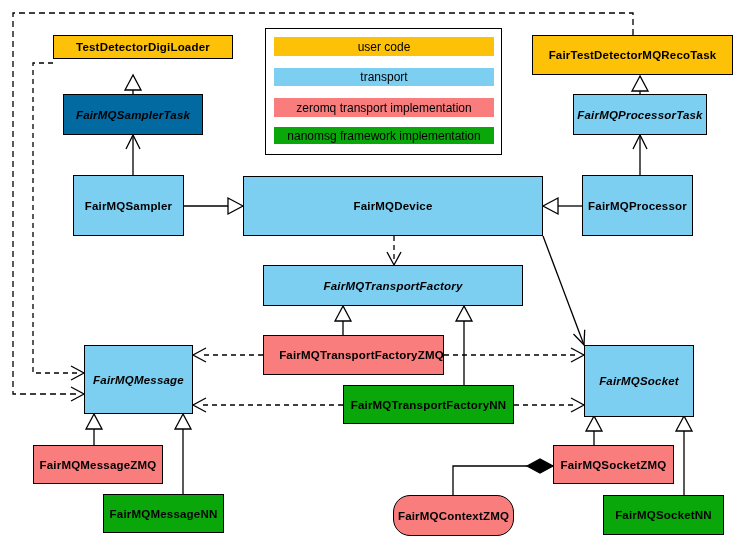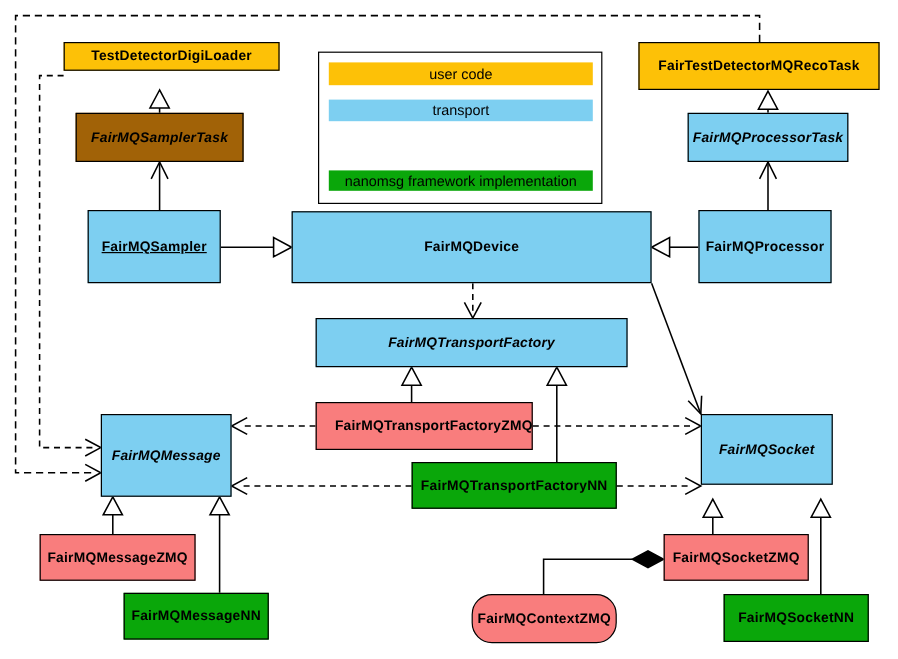--- a/index.html
+++ b/index.html
@@ -11,21 +11,21 @@
   .node{
     position:absolute;box-sizing:border-box;z-index:2;
     border:1.5px solid #000;
     display:flex;align-items:center;justify-content:center;
     font-weight:bold;font-size:11.5px;letter-spacing:.2px;
     text-align:center;white-space:nowrap;
   }
   .node.abstract{font-style:italic;}
   .legend-frame{
     position:absolute;box-sizing:border-box;z-index:2;
-    border:1px solid #000;background:#fff;margin-top:15px;
+    border:1px solid #000;background:#fff;
   }
   .legend-bar{
     position:absolute;box-sizing:border-box;
     display:flex;align-items:center;justify-content:center;
     font-size:12px;font-weight:normal;white-space:nowrap;
   }
 </style>
 </head>
 <body>
 
@@ -135,46 +135,47 @@
 
     <g>
       <polyline points="453,495 453,466 527,466"></polyline>
       <polygon points="527,466 540,459 553,466 540,473" fill="#000"></polygon>
     </g>
   </svg>
 
   <div class="legend-frame" style="left:265px;top:28px;width:237px;height:127px;">
     <div class="legend-bar" style="left: 8px; top: 8px; width: 220px; height: 19px; background: rgb(253, 193, 7);">user code</div>
     <div class="legend-bar" style="left: 8px; top: 39px; width: 220px; height: 18px; background: rgb(125, 207, 241);">transport</div>
+    <div class="legend-bar" style="left: 8px; top: 69px; width: 220px; height: 19px; background: rgb(249, 125, 125);">zeromq transport implementation</div>
     <div class="legend-bar" style="left: 8px; top: 98px; width: 220px; height: 17px; background: rgb(10, 167, 10);">nanomsg framework implementation</div>
   </div>
 
   <div class="node" style="left: 53px; top: 35px; width: 180px; height: 24px; background: rgb(253, 193, 7);">TestDetectorDigiLoader</div>
 
   <div class="node" style="left: 532px; top: 35px; width: 201px; height: 40px; background: rgb(253, 193, 7);">FairTestDetectorMQRecoTask</div>
 
-  <div class="node abstract" style="left: 63px; top: 94px; width: 140px; height: 41px; background: #a16207;">FairMQSamplerTask</div>
+  <div class="node abstract" style="left: 63px; top: 94px; width: 140px; height: 41px; background: #0369a1;">FairMQSamplerTask</div>
 
   <div class="node abstract" style="left: 573px; top: 94px; width: 134px; height: 41px; background: rgb(125, 207, 241);">FairMQProcessorTask</div>
 
-  <div class="node" style="left: 73px; top: 175px; width: 111px; height: 61px; background: rgb(125, 207, 241); text-decoration: underline;">FairMQSampler</div>
+  <div class="node" style="left: 73px; top: 175px; width: 111px; height: 61px; background: rgb(125, 207, 241);">FairMQSampler</div>
 
   <div class="node" style="left: 243px; top: 176px; width: 300px; height: 60px; background: rgb(125, 207, 241);">FairMQDevice</div>
 
   <div class="node" style="left: 582px; top: 175px; width: 111px; height: 61px; background: rgb(125, 207, 241);">FairMQProcessor</div>
 
   <div class="node abstract" style="left: 263px; top: 265px; width: 260px; height: 41px; background: rgb(125, 207, 241);">FairMQTransportFactory</div>
 
   <div class="node" style="left: 263px; top: 335px; width: 181px; height: 40px; background: rgb(249, 125, 125); padding-left: 16px;">FairMQTransportFactoryZMQ</div>
 
   <div class="node" style="left: 343px; top: 385px; width: 171px; height: 39px; background: rgb(10, 167, 10);">FairMQTransportFactoryNN</div>
 
   <div class="node abstract" style="left: 84px; top: 345px; width: 109px; height: 69px; background: rgb(125, 207, 241);">FairMQMessage</div>
 
-  <div class="node abstract" style="left: 584px; top: 345px; width: 110px; height: 59px; background: rgb(125, 207, 241);">FairMQSocket</div>
+  <div class="node abstract" style="left: 584px; top: 345px; width: 110px; height: 72px; background: rgb(125, 207, 241);">FairMQSocket</div>
 
   <div class="node" style="left: 33px; top: 445px; width: 130px; height: 39px; background: rgb(249, 125, 125);">FairMQMessageZMQ</div>
 
   <div class="node" style="left: 103px; top: 494px; width: 121px; height: 39px; background: rgb(10, 167, 10);">FairMQMessageNN</div>
 
   <div class="node" style="left: 553px; top: 445px; width: 121px; height: 39px; background: rgb(249, 125, 125);">FairMQSocketZMQ</div>
 
   <div class="node" style="left: 603px; top: 495px; width: 121px; height: 40px; background: rgb(10, 167, 10); text-align: right;">FairMQSocketNN</div>
 
   <div class="node" style="left: 393px; top: 495px; width: 121px; height: 41px; background: rgb(249, 125, 125); border-radius: 17px;">FairMQContextZMQ</div>

